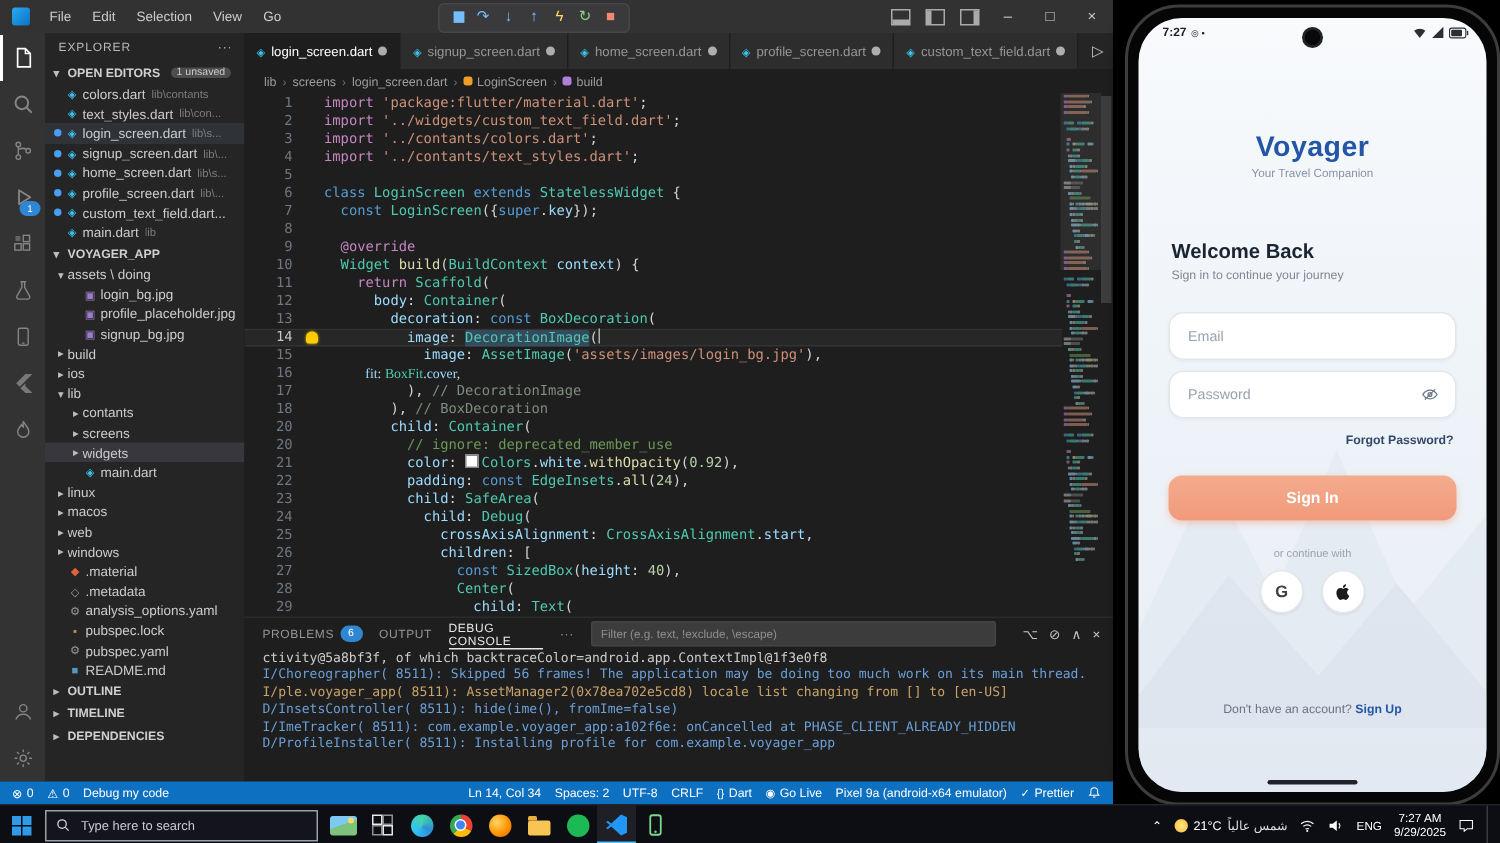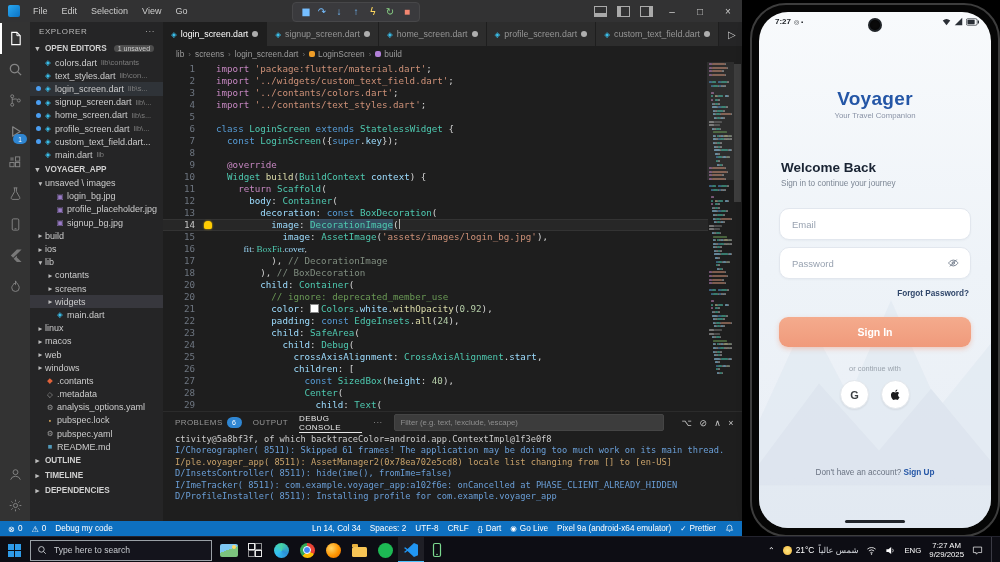--- a/index.html
+++ b/index.html
@@ -319,21 +319,21 @@
               <span class="fpath">lib</span>
             </div>
           </div>
         <div class="sb-sec">
           <span class="chev">▾</span>
           <span>VOYAGER_APP</span>
         </div>
         <div id="file-tree">
             <div class="row" style="padding-left: 6px;">
               <span class="chev">▾</span>
-              <span class="fname">unsaved \ images</span>
+              <span class="fname">assets \ doing</span>
             </div>
             <div class="row" style="padding-left: 16px;">
               <span class="chev-spacer"></span>
               <span class="ficon" style="color: rgb(155, 124, 201);">▣</span>
               <span class="fname">login_bg.jpg</span>
             </div>
             <div class="row" style="padding-left: 16px;">
               <span class="chev-spacer"></span>
               <span class="ficon" style="color: rgb(155, 124, 201);">▣</span>
               <span class="fname">profile_placeholder.jpg</span>
@@ -384,21 +384,21 @@
               <span class="chev">▸</span>
               <span class="fname">web</span>
             </div>
             <div class="row" style="padding-left: 6px;">
               <span class="chev">▸</span>
               <span class="fname">windows</span>
             </div>
             <div class="row" style="padding-left: 6px;">
               <span class="chev-spacer"></span>
               <span class="ficon" style="color: rgb(224, 98, 58);">◆</span>
-              <span class="fname">.contants</span>
+              <span class="fname">.material</span>
             </div>
             <div class="row" style="padding-left: 6px;">
               <span class="chev-spacer"></span>
               <span class="ficon" style="color: rgb(154, 154, 154);">◇</span>
               <span class="fname">.metadata</span>
             </div>
             <div class="row" style="padding-left: 6px;">
               <span class="chev-spacer"></span>
               <span class="ficon" style="color: rgb(154, 154, 154);">⚙</span>
               <span class="fname">analysis_options.yaml</span>
@@ -1126,21 +1126,21 @@
             <input class="filter-input" placeholder="Filter (e.g. text, !exclude, \escape)" style="">
             <span class="panel-icons">
               <span>⌥</span>
               <span>⊘</span>
               <span>∧</span>
               <span>×</span>
             </span>
           </div>
           <div id="console" class="panel-body">
               <div style="color: rgb(204, 204, 204);">ctivity@5a8bf3f, of which backtraceColor=android.app.ContextImpl@1f3e0f8</div>
-              <div style="color: rgb(106, 159, 216);">I/Choreographer( 8511): Skipped 61 frames!  The application may be doing too much work on its main thread.</div>
+              <div style="color: rgb(106, 159, 216);">I/Choreographer( 8511): Skipped 56 frames!  The application may be doing too much work on its main thread.</div>
               <div style="color: rgb(200, 162, 106);">I/ple.voyager_app( 8511): AssetManager2(0x78ea702e5cd8) locale list changing from [] to [en-US]</div>
               <div style="color: rgb(106, 159, 216);">D/InsetsController( 8511): hide(ime(), fromIme=false)</div>
               <div style="color: rgb(106, 159, 216);">I/ImeTracker( 8511): com.example.voyager_app:a102f6e: onCancelled at PHASE_CLIENT_ALREADY_HIDDEN</div>
               <div style="color: rgb(106, 159, 216);">D/ProfileInstaller( 8511): Installing profile for com.example.voyager_app</div>
             </div>
         </div>
       </div>
     </div>
 
     <div class="statusbar">

